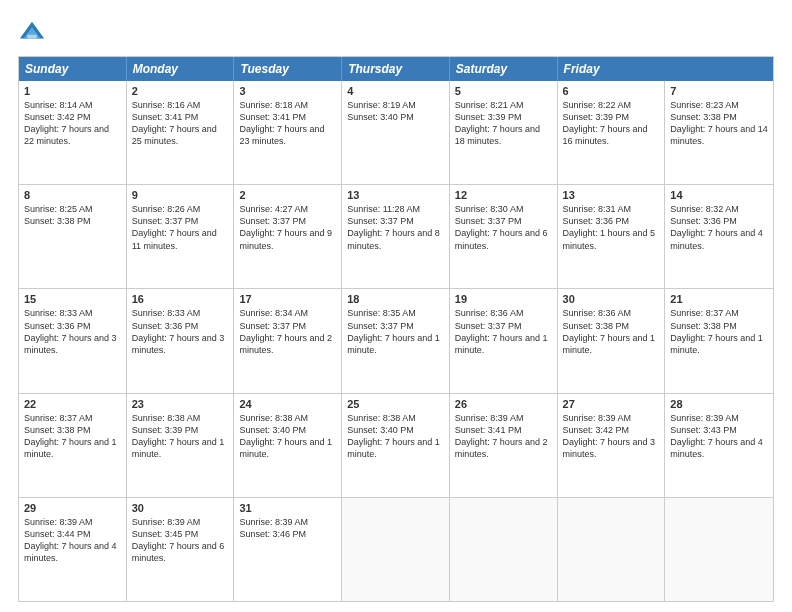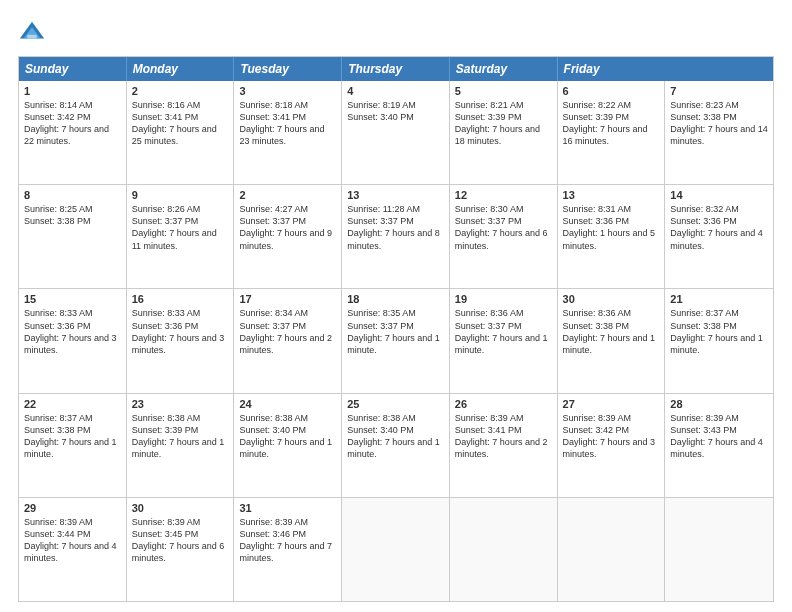--- a/index.html
+++ b/index.html
@@ -332,21 +332,20 @@
           <div class="cal-cell">
             <span class="day-num">30</span>
             <span class="info-line">Sunrise: 8:39 AM</span>
             <span class="info-line">Sunset: 3:45 PM</span>
             <span class="info-line">Daylight: 7 hours and 6 minutes.</span>
           </div>
           <div class="cal-cell">
             <span class="day-num">31</span>
             <span class="info-line">Sunrise: 8:39 AM</span>
             <span class="info-line">Sunset: 3:46 PM</span>
-            <span class="info-line">Daylight: 7 hours and 7 minutes.</span>
           </div>
           <div class="cal-cell empty"></div>
           <div class="cal-cell empty"></div>
           <div class="cal-cell empty"></div>
           <div class="cal-cell empty"></div>
         </div>
       </div>
   </div>
 </div>
 

